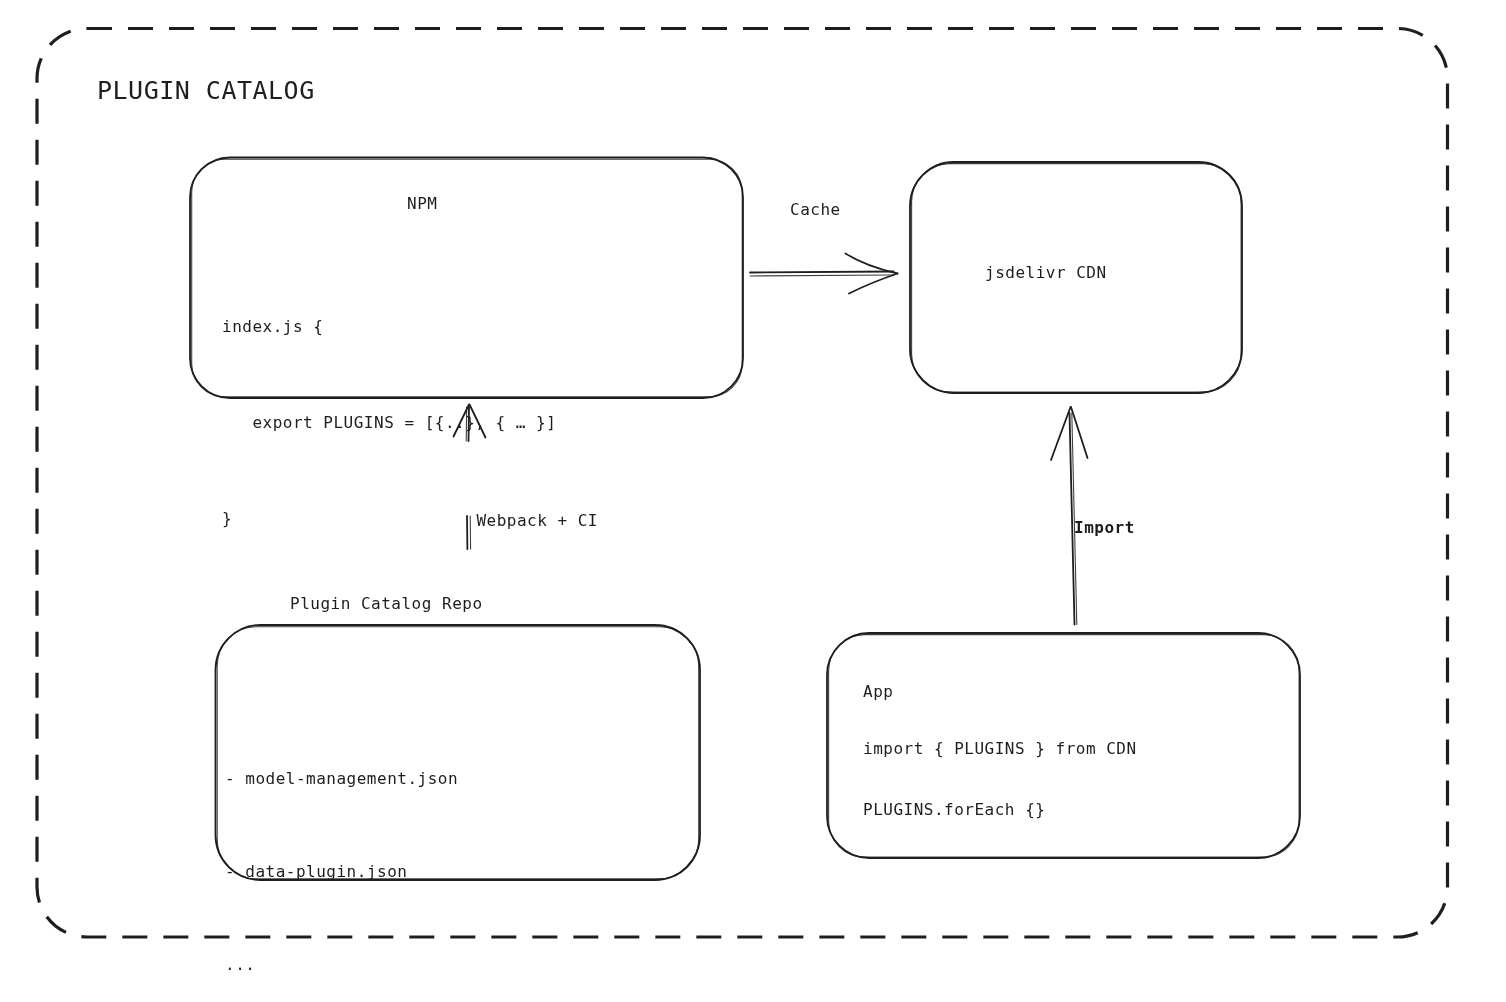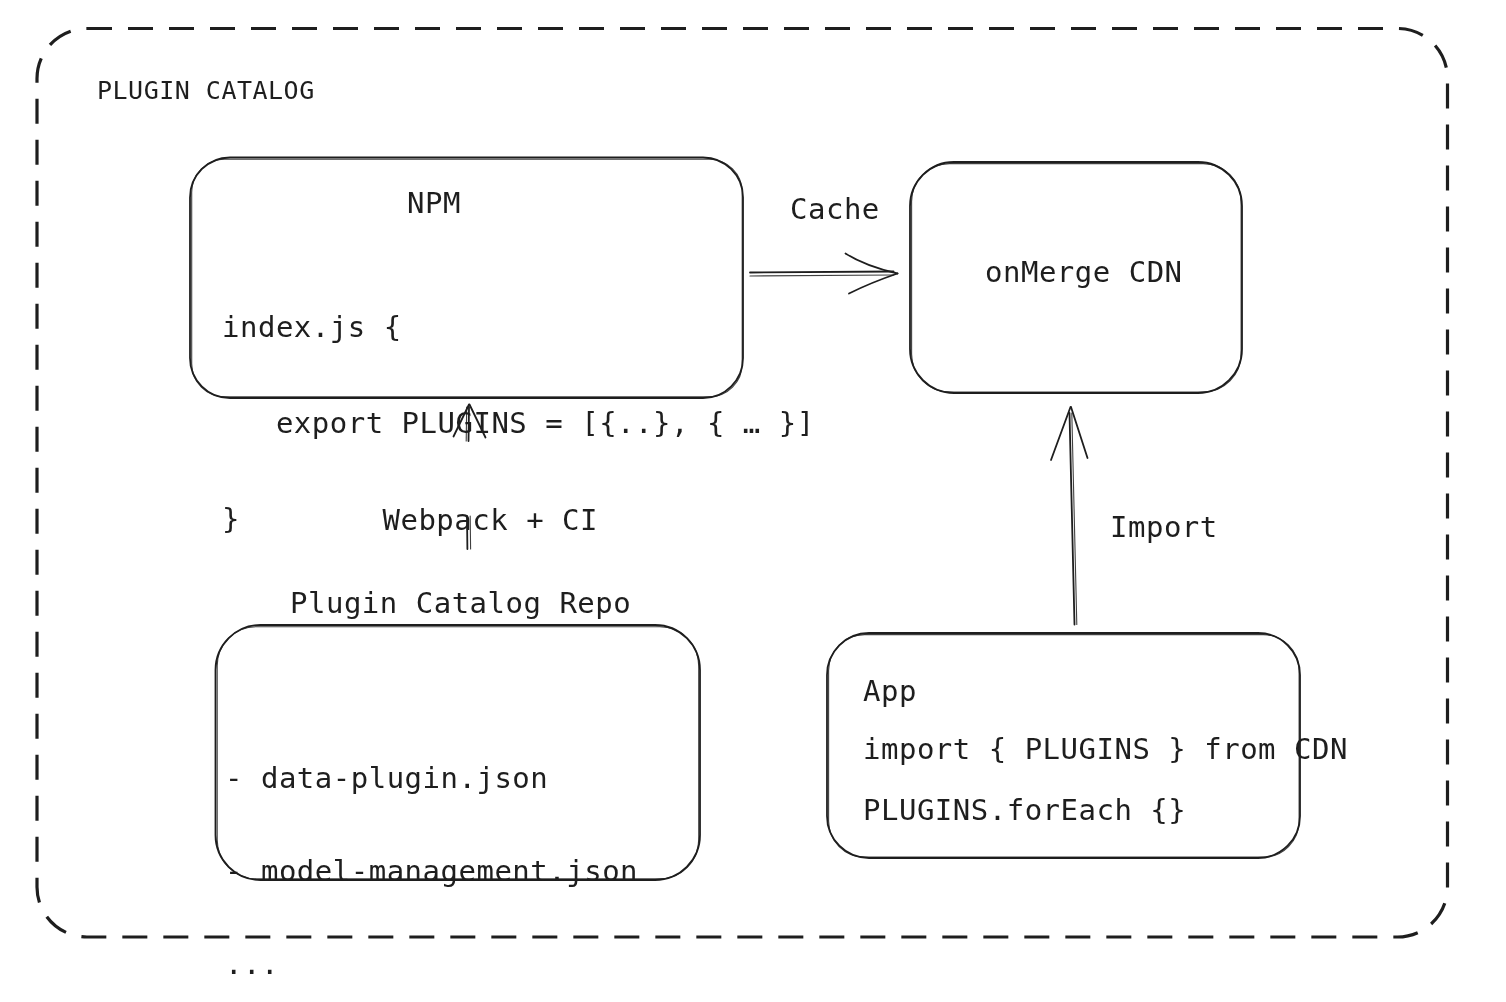--- a/index.html
+++ b/index.html
@@ -29,21 +29,21 @@
     stroke-linejoin: round;
   }
   svg.strokes .thin { stroke-width: 1.1; opacity: 0.85; }
   svg.strokes .frame {
     stroke-width: 3.2;
     stroke-dasharray: 25 16;
     stroke-linecap: butt;
   }
   .txt, .code {
     position: absolute;
-    font-size: 29px;
+    font-size: 16px;
     line-height: 31px;
     letter-spacing: 0.5px;
     white-space: pre;
     color: var(--ink);
   }
   .code { line-height: 32px; }
   .title { font-size: 25px; }
   .center { text-align: right; }
 </style>
 </head>
@@ -105,32 +105,32 @@
 
   <div class="txt" style="left:407px; top:188px;">NPM</div>
   <div class="code" style="left:222px; top:247px;">
     <div>index.js {</div>
     <div>   export PLUGINS = [{..}, { … }]</div>
     <div>}</div>
   </div>
 
   <div class="txt" style="left:790px; top:194px;">Cache</div>
 
-  <div class="txt" style="left:985px; top:257px;">onMerge CDN</div>
+  <div class="txt" style="left:985px; top:257px;">jsdelivr CDN</div>
 
   <div class="txt center" style="left:338px; top:443px; width:260px;">
     <div>Webpack + CI</div>
   </div>
 
   <div class="txt" style="left:290px; top:588px;">Plugin Catalog Repo</div>
   <div class="txt" style="left:225px; top:701px;">
+    <div>- model-management.json</div>
     <div>- data-plugin.json</div>
-    <div>- model-management.json</div>
     <div>...</div>
   </div>
 
-  <div class="txt" style="left:1110px; top:512px;">Import</div>
+  <div class="txt" style="left:1074px; top:512px;font-weight:bold;">Import</div>
 
   <div class="txt" style="left:863px; top:676px;text-align:right;">App</div>
   <div class="code" style="left:863px; top:733px;">import { PLUGINS } from CDN</div>
   <div class="code" style="left:863px; top:794px;">PLUGINS.forEach {}</div>
 
 </div>
 
 </body></html>

